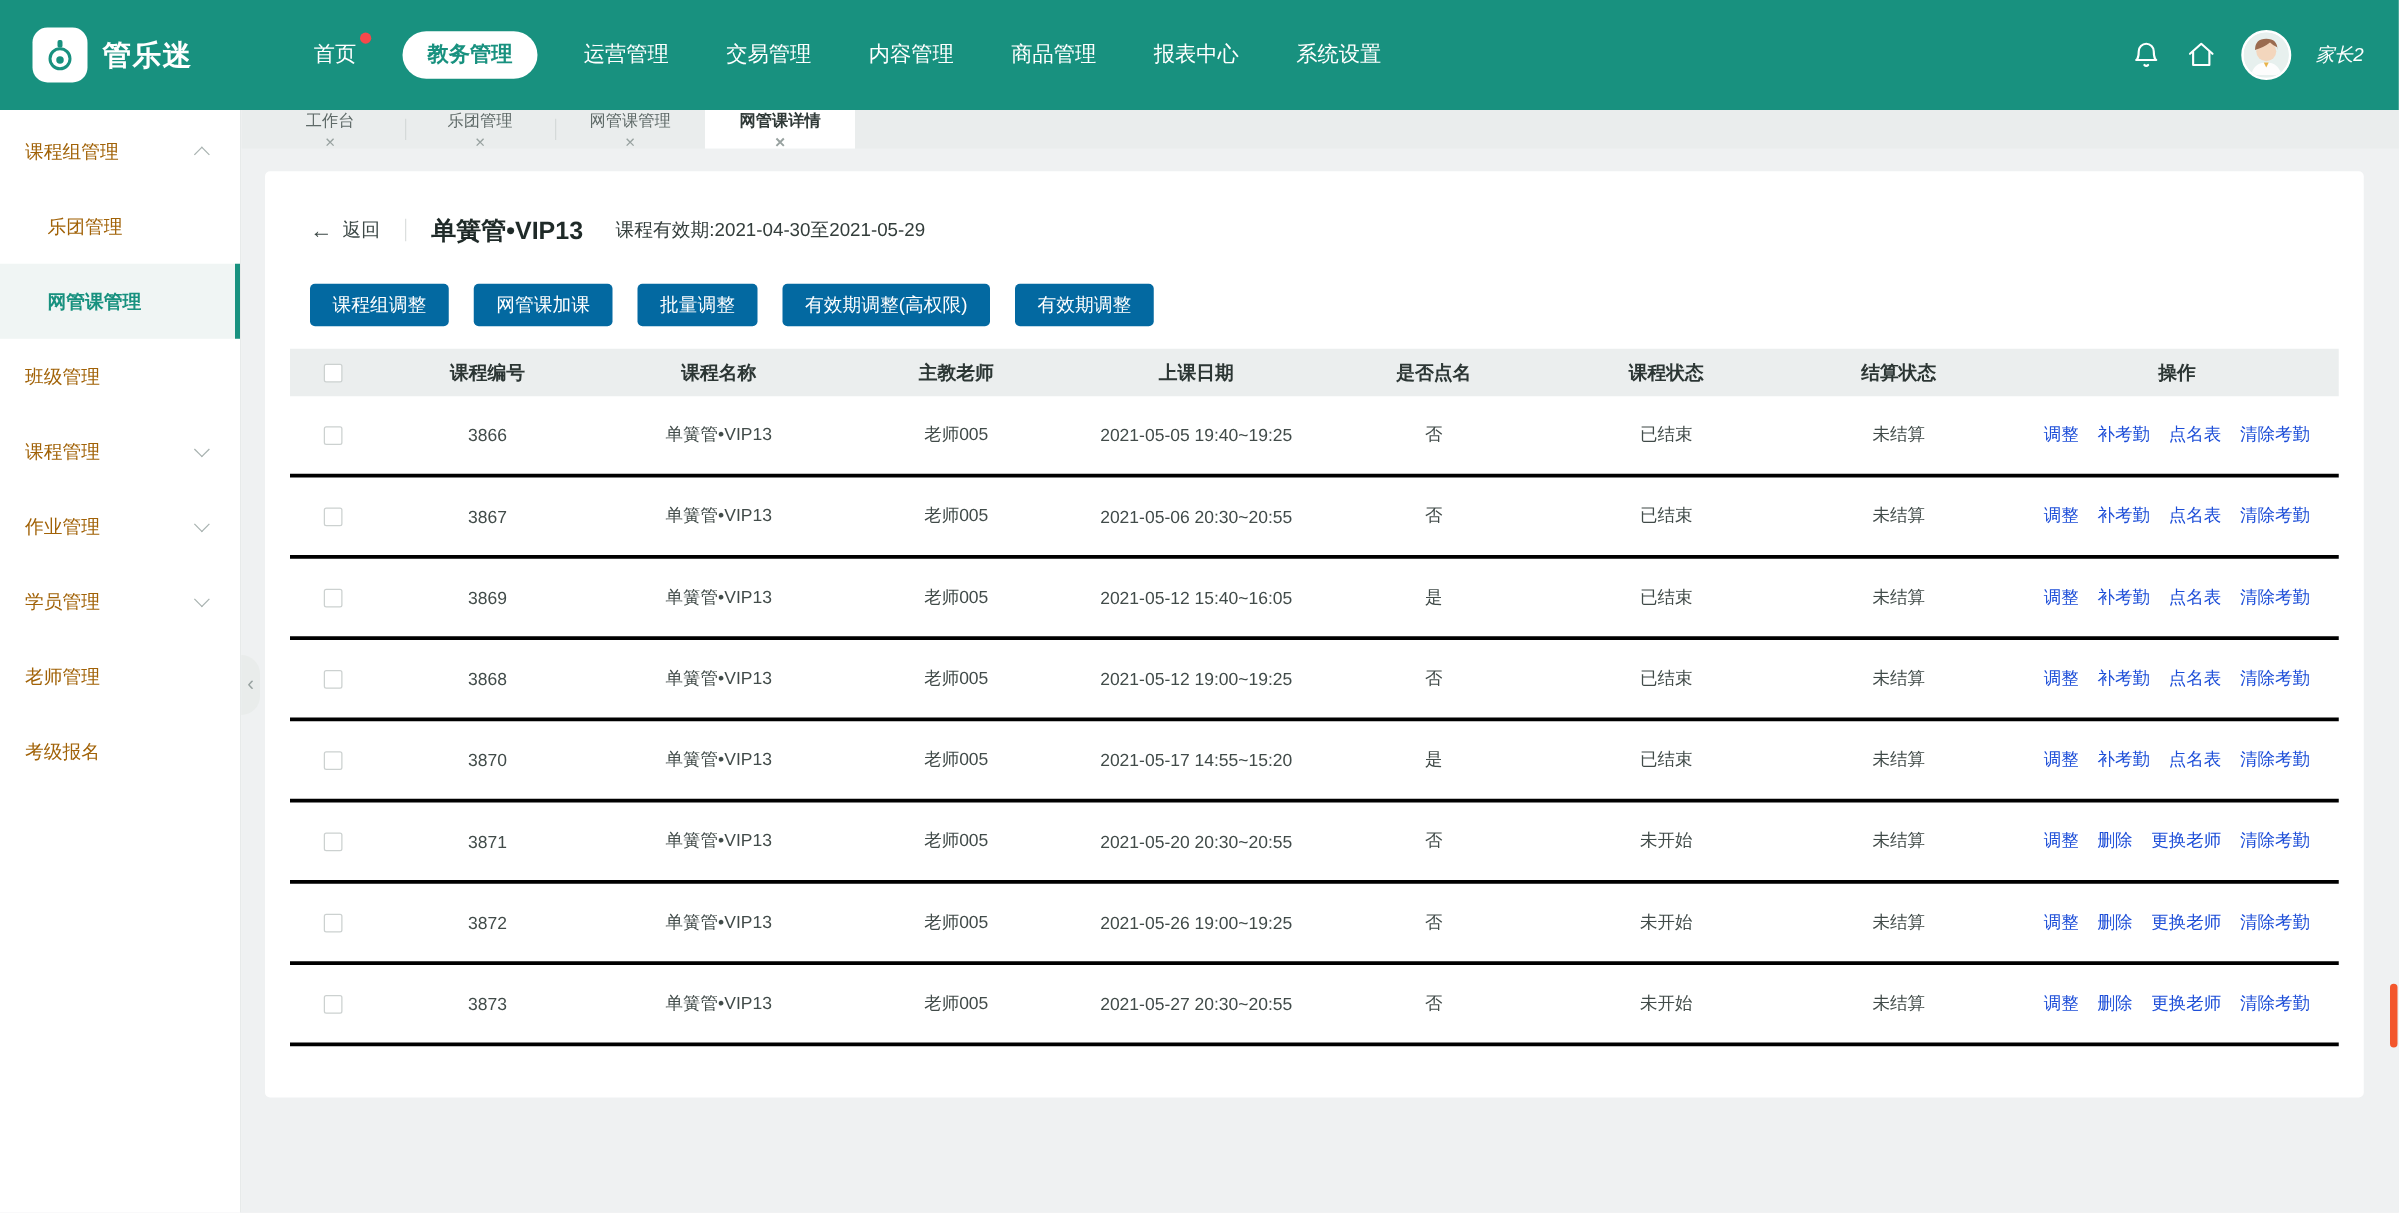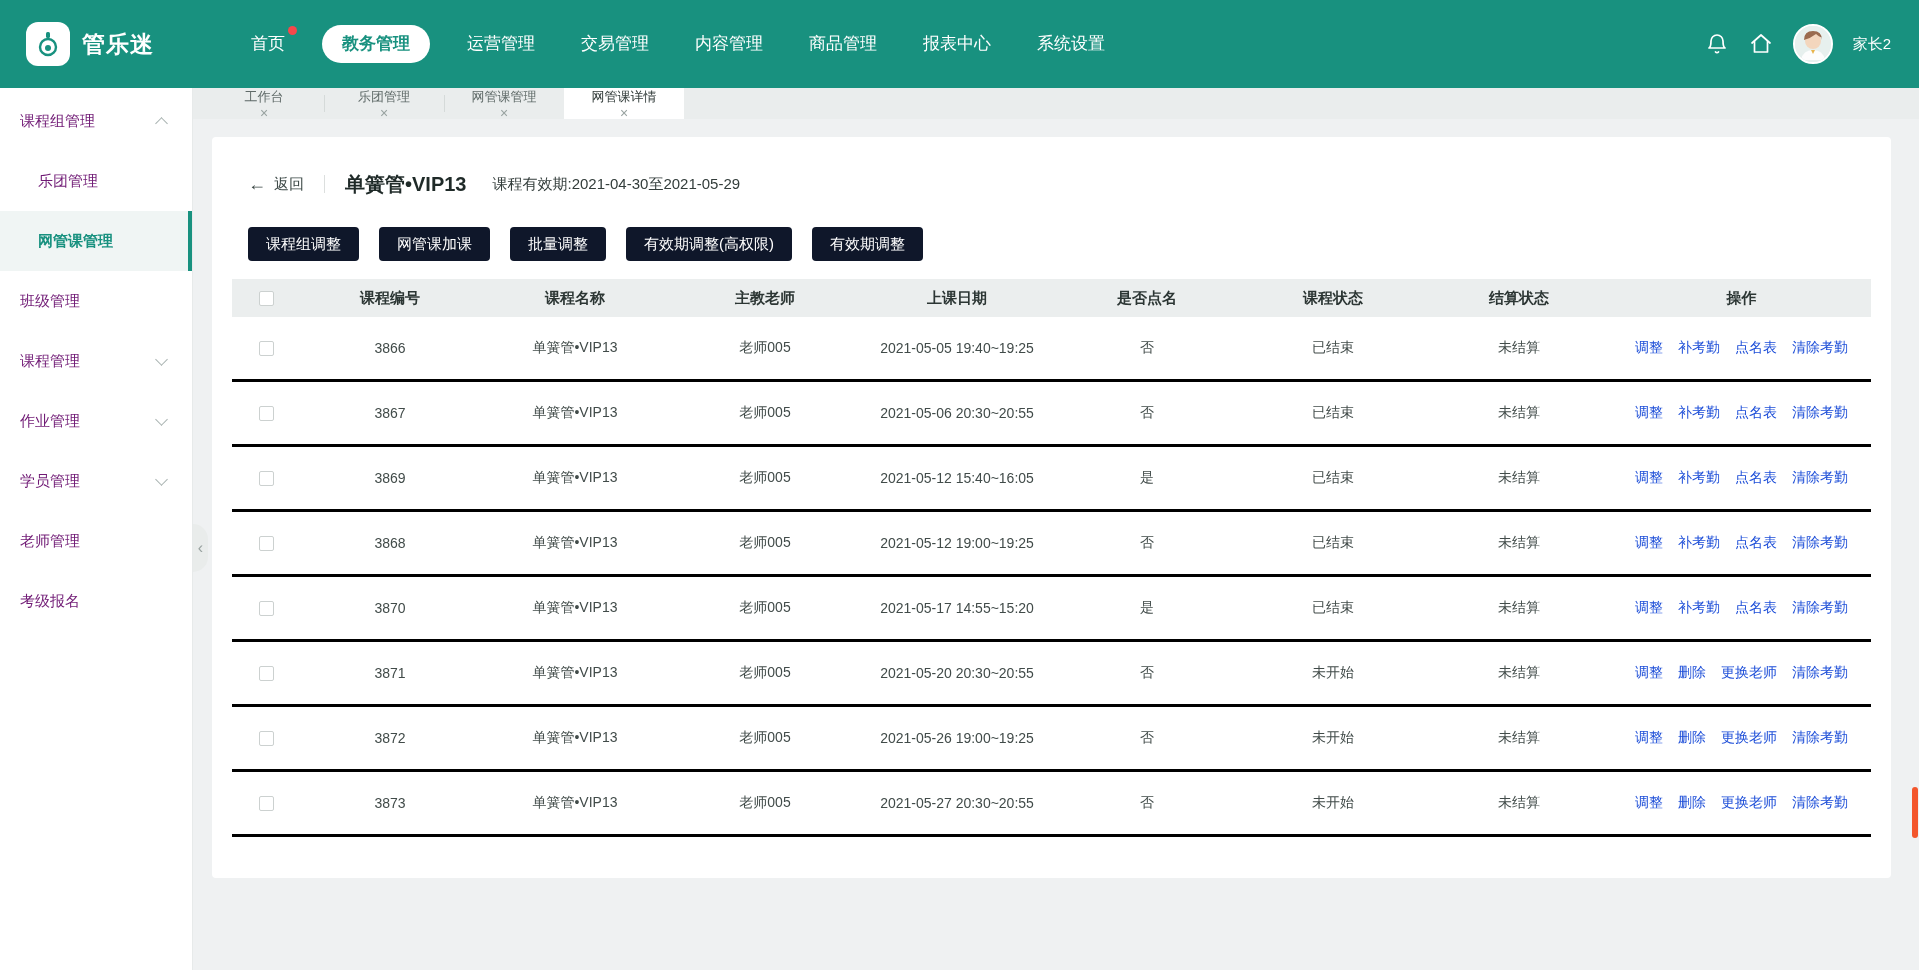--- a/index.html
+++ b/index.html
@@ -18,67 +18,67 @@
     line-height:38px; cursor:pointer; white-space:nowrap; }
   .nav-item.active { background:#fff; color:#18917F; font-weight:bold;
     border-radius:19px; padding:0 20px; }
   .nav-dot { position:absolute; top:1px; right:-3px; width:9px; height:9px;
     border-radius:50%; background:#f5484b; }
   .header-right { position:absolute; right:28px; top:0; height:88px;
     display:flex; align-items:center; gap:20px; }
   .hicon { width:24px; height:24px; }
   .avatar { width:40px; height:40px; border-radius:50%; border:2px solid #ffffff;
     overflow:hidden; background:#dfeeec; }
-  .username { color:#fff; font-size:15px; }
+  .username { color:#fff; font-size:15px;font-style:italic; }
 
   
   .sidebar { position:absolute; left:0; top:88px; width:193px; bottom:0;
     background:#fff; border-right:1px solid #e7eaea; padding-top:3px; z-index:2; }
   .side-item { position:relative; height:60px; display:flex; align-items:center;
     justify-content:space-between; padding:0 26px 0 20px; font-size:15px;
-    color:#701a75; cursor:pointer; }
+    color:#a16207; cursor:pointer; }
   .side-item.sub { padding-left:38px; }
   .side-item.active { background:#f0f5f4; color:#18917F; font-weight:bold; }
   .side-item.active::after { content:""; position:absolute; right:0; top:0;
     width:4px; height:100%; background:#18917F; }
   .chev { display:inline-block; width:9px; height:9px;
     border-right:1.5px solid #a8b2b0; border-bottom:1.5px solid #a8b2b0; }
   .chev.down { transform:rotate(45deg); margin-top:-4px; }
   .chev.up { transform:rotate(-135deg); margin-top:4px; }
   .collapse-handle { position:absolute; left:193px; top:524px; width:15px; height:48px;
     background:#e9eceb; border-radius:0 26px 26px 0; display:flex; align-items:center;
     justify-content:center; color:#98a2a0; font-size:16px; cursor:pointer; z-index:3; }
 
   
   .tabbar { position:absolute; left:193px; top:88px; right:0; height:31px;
     background:#eaeded; display:flex; align-items:stretch; padding-left:11px; }
   .tab { width:120px; display:flex; align-items:center; justify-content:space-between;
     padding:0 14px; font-size:13px; color:#5f6a68; cursor:pointer; position:relative;flex-direction:column; }
   .tab + .tab::before { content:""; position:absolute; left:0; top:7px; bottom:7px;
     width:1px; background:#d5dad9; }
-  .tab.active { background:#fff; color:#2f3937; }
+  .tab.active { background:#fff; color:#2f3937;font-weight:bold; }
   .tab.active::before { display:none; }
   .tab-close { color:#98a2a0; font-size:14px; line-height:1; }
 
   
   .content { position:absolute; left:193px; top:119px; right:0; bottom:0;
     background:#eff1f2; overflow:hidden; }
   .card { margin:18px 28px 0 19px; height:741px; background:#fff; border-radius:4px;
     padding:33px 20px 0 20px; }
 
   .title-row { display:flex; align-items:center; padding-left:16px; height:28px; }
   .back-link { display:flex; align-items:center; gap:8px; color:#3c4846;
     font-size:15px; cursor:pointer; }
   .back-arrow { font-size:18px; line-height:1; }
   .title-divider { width:1px; height:18px; background:#dcdfde; margin:0 20px; }
   .course-title { font-size:20px; font-weight:bold; color:#1f2a28; }
   .validity { font-size:15px; color:#333d3b; margin-left:26px; }
 
   .btn-row { display:flex; gap:20px; margin-top:29px; padding-left:16px; }
-  .btn { height:34px; background:#0f172a; color:#fff; font-size:15px; border:none;
+  .btn { height:34px; background:#0369a1; color:#fff; font-size:15px; border:none;
     border-radius:4px; padding:0 18px; display:flex; align-items:center;
     cursor:pointer; white-space:nowrap; }
 
   
   .table { margin-top:18px; }
   .trow { display:grid;
     grid-template-columns:68px 180px 190px 190px 194px 186px 186px 186px 1fr;
     align-items:center; }
   .thead { height:38px; background:#ebeeee; }
   .thead .cell { font-size:15px; font-weight:bold; color:#2c3634; }

